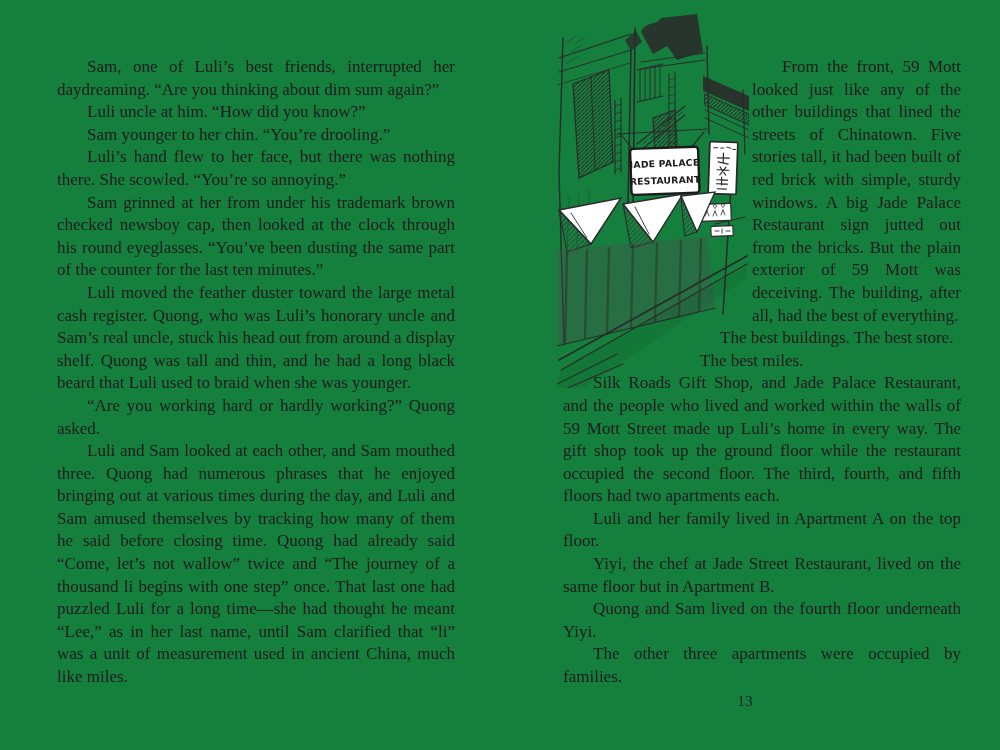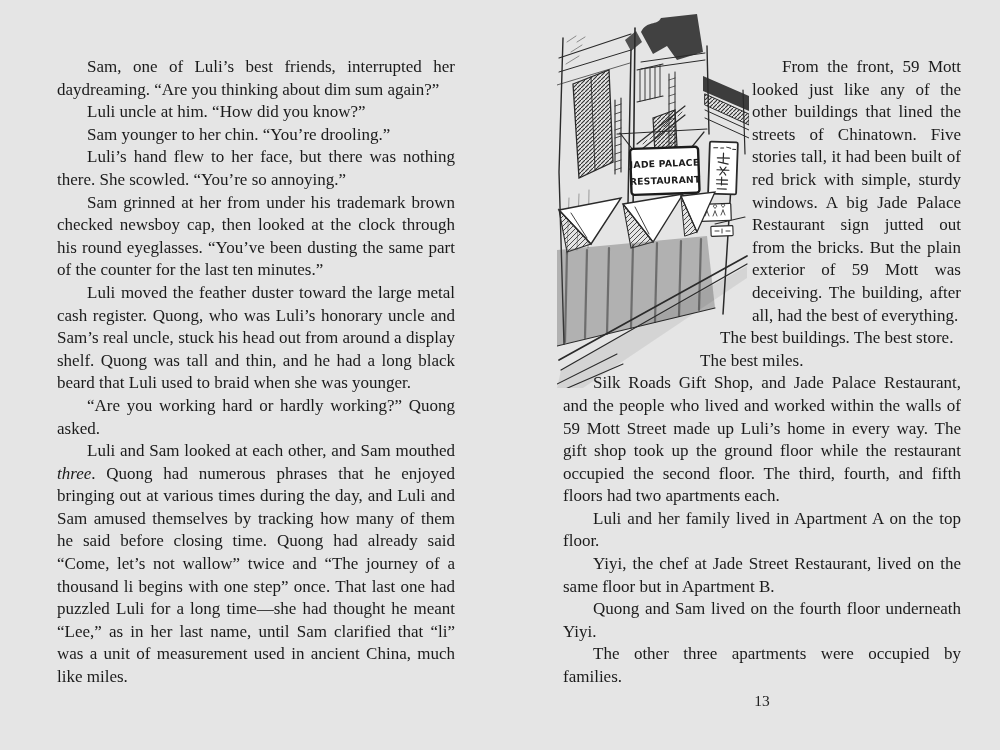--- a/index.html
+++ b/index.html
@@ -1,35 +1,35 @@
 <!DOCTYPE html>
 <html><head>
 <meta charset="utf-8">
 <style>
   html,body { margin:0; padding:0; background:#ffffff; }
   .book {
     position:relative; width:1000px; height:750px;
-    background:#e5e5e5; overflow:hidden;
+    background:#15803d; overflow:hidden;
     font-family:"Liberation Serif", serif; color:#1b1b1b;
   }
   .text-col {
     position:absolute; top:56px; width:398px;
     font-size:17px; line-height:22.6px; text-align:justify;
   }
   .text-col.left  { left:57px; }
   .text-col.right { left:563px; }
   .para { margin:0; padding:0; }
   .para.indent { text-indent:30px; }
-  .it { font-style:italic; }
+  .it { }
   .pagenum {
     position:absolute; top:692px; width:398px;
     text-align:center; font-size:15.5px; color:#222;
   }
   .pagenum.left  { left:57px; }
-  .pagenum.right { left:563px; }
+  .pagenum.right { left:546px; }
   .wrap-shape {
     float:left; width:189px; height:316px;
     shape-outside: polygon(0px 0px, 189px 0px, 189px 249px, 157px 249px,
                            157px 272px, 137px 272px, 137px 294px,
                            67px 294px, 67px 316px, 0px 316px);
   }
   .illustration {
     position:absolute; left:-6px; top:-44px;
     width:192px; height:376px; pointer-events:none;
   }

